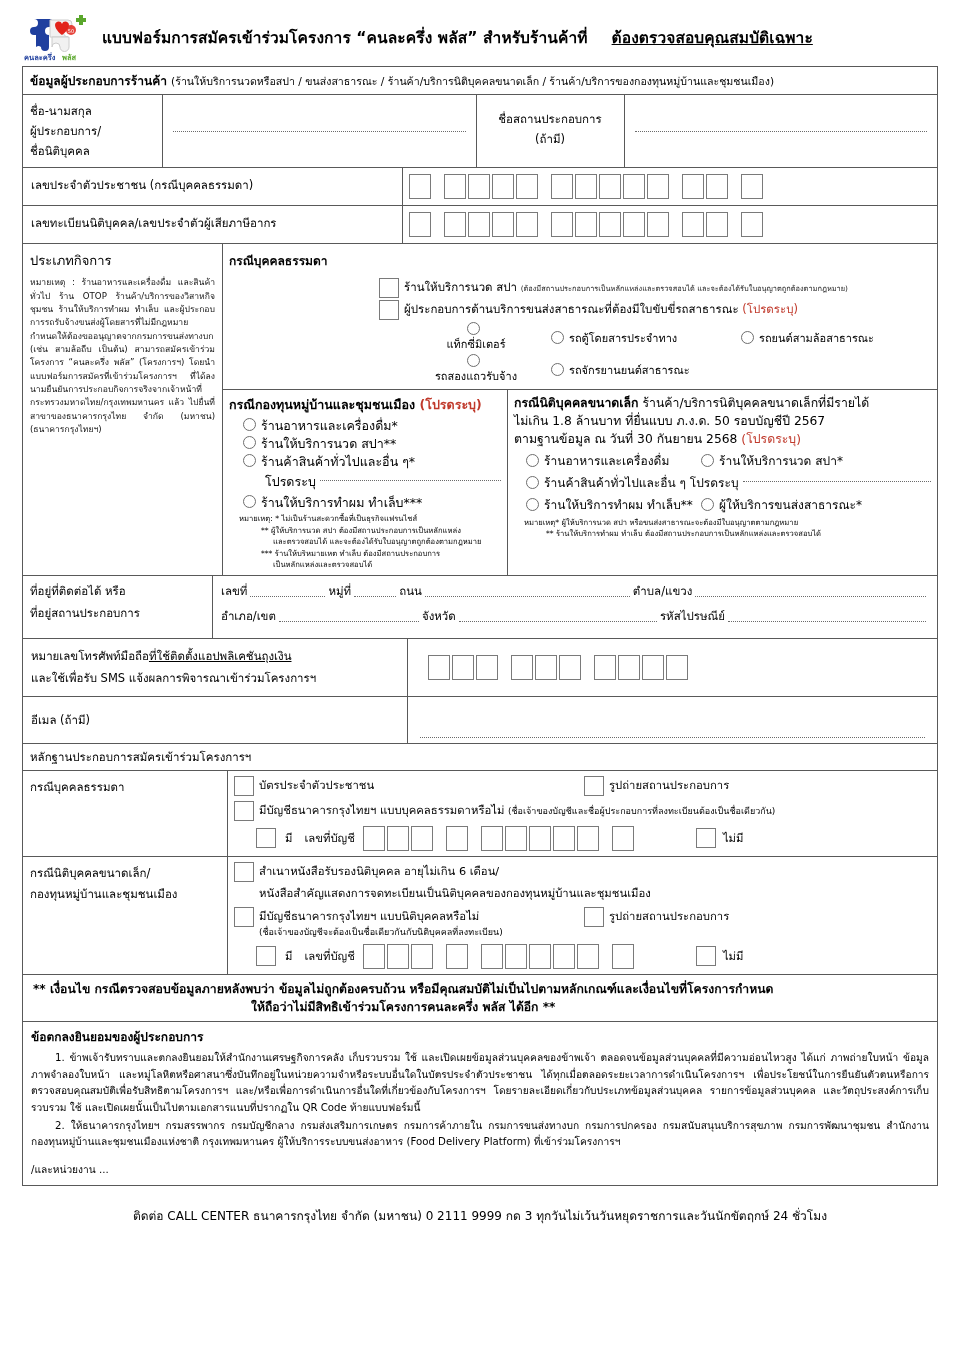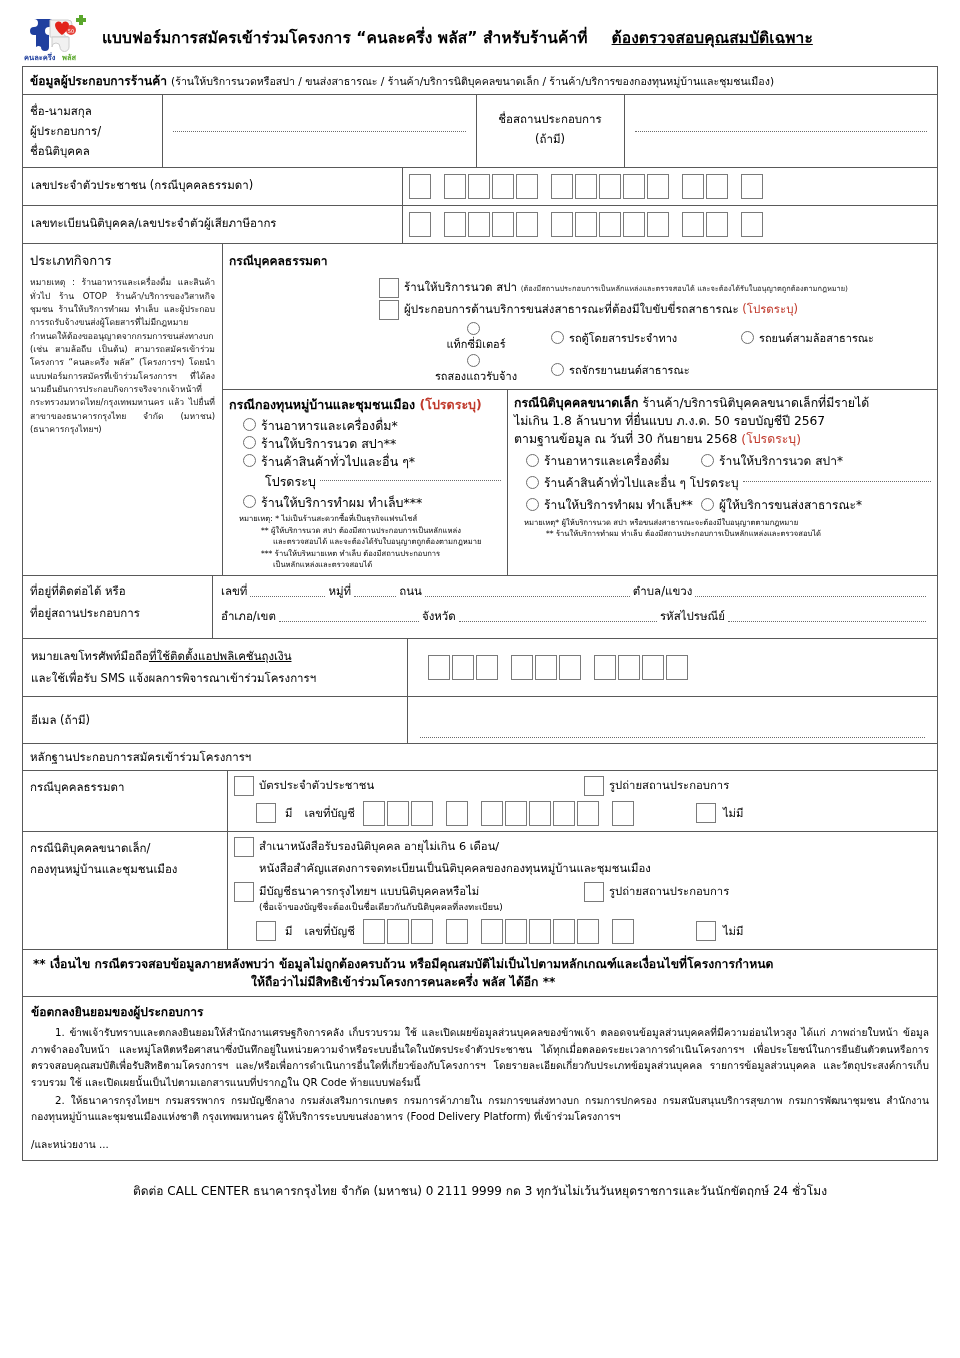--- a/index.html
+++ b/index.html
@@ -423,20 +423,24 @@
 
     <div class="row">
       <div class="doc-lbl vline">กรณีบุคคลธรรมดา</div>
       <div class="doc-body">
         <div class="doc-line">
           <span class="chk"></span>
           <span class="doc-txt" style="width:325px">บัตรประจำตัวประชาชน</span>
           <span class="chk"></span>
           <span class="doc-txt">รูปถ่ายสถานประกอบการ</span>
         </div>
+        <div class="doc-line">
+          <span class="chk"></span>
+          <span class="doc-txt"><span>มีบัญชีธนาคารกรุงไทยฯ แบบบุคคลธรรมดาหรือไม่</span> <span class="mini">(ชื่อเจ้าของบัญชีและชื่อผู้ประกอบการที่ลงทะเบียนต้องเป็นชื่อเดียวกัน)</span></span>
+        </div>
         <div class="acct-row">
           <span class="chk" style="margin-left:22px"></span>
           <span class="acct-label">มี</span>
           <span class="acct-label">เลขที่บัญชี</span>
           <span class="boxgroup" style="padding:0">
               <span class="bx"></span>
               <span class="bx"></span>
               <span class="bx"></span>
               <span class="gap"></span>
               <span class="bx"></span>

